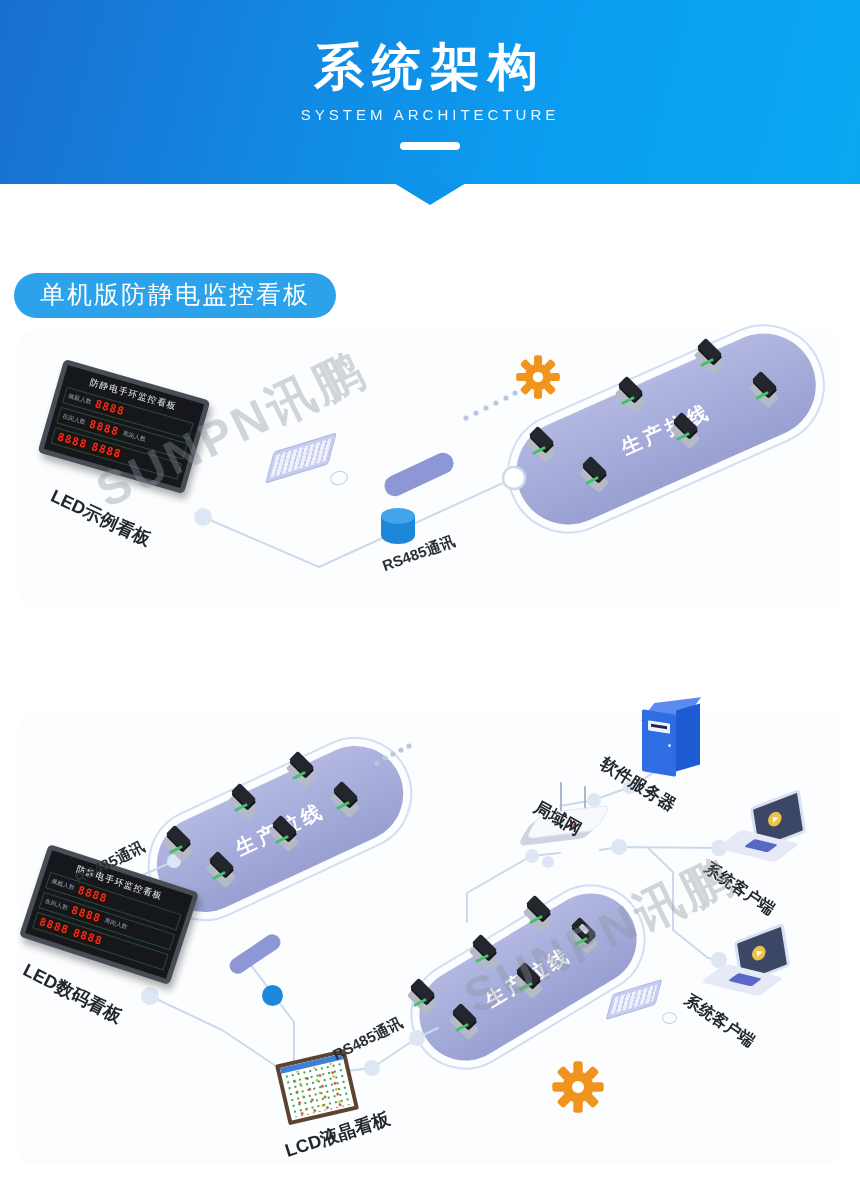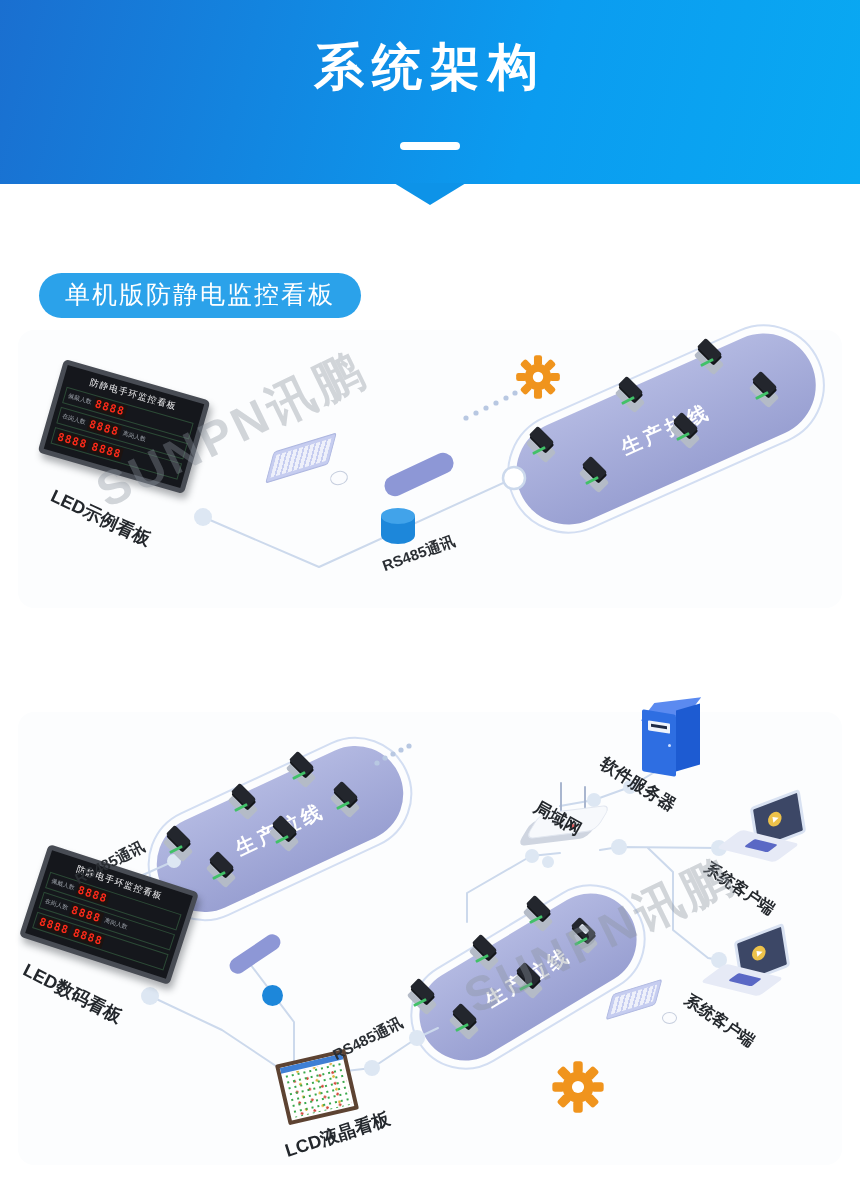--- a/index.html
+++ b/index.html
@@ -103,28 +103,29 @@
   #links circle.ndw{fill:#ffffff;stroke:#ccd9ec;stroke-width:2.5;}
   #links circle.dotp{fill:#b8c8e2;stroke:none;}
 </style>
 </head>
 <body>
 
 <div id="stage">
 
   <div class="hero">
     <div class="hero-title">系统架构</div>
+    <div class="hero-sub">SYSTEM ARCHITECTURE</div>
     <div class="hero-dash"></div>
   </div>
   <div class="hero-arrow"></div>
 
   <div class="panel" style="left:18px;top:330px;width:824px;height:278px;"></div>
   <div class="panel" style="left:18px;top:712px;width:824px;height:453px;"></div>
 
-  <div class="badge" style="left:39px;top:273px;">单机版防静电监控看板</div>
+  <div class="badge" style="left:14px;top:273px;">单机版防静电监控看板</div>
 
   <svg id="links" width="860" height="1197">
 
     <path d="M203,517 L319,567 L514,478"></path>
     <circle class="nd" cx="203" cy="517" r="9"></circle>
     <circle class="ndw" cx="514" cy="478" r="11"></circle>
     <circle class="dotp" cx="466" cy="418" r="2.6"></circle>
     <circle class="dotp" cx="476" cy="413" r="2.6"></circle>
     <circle class="dotp" cx="486" cy="408" r="2.6"></circle>
     <circle class="dotp" cx="496" cy="403" r="2.6"></circle>

